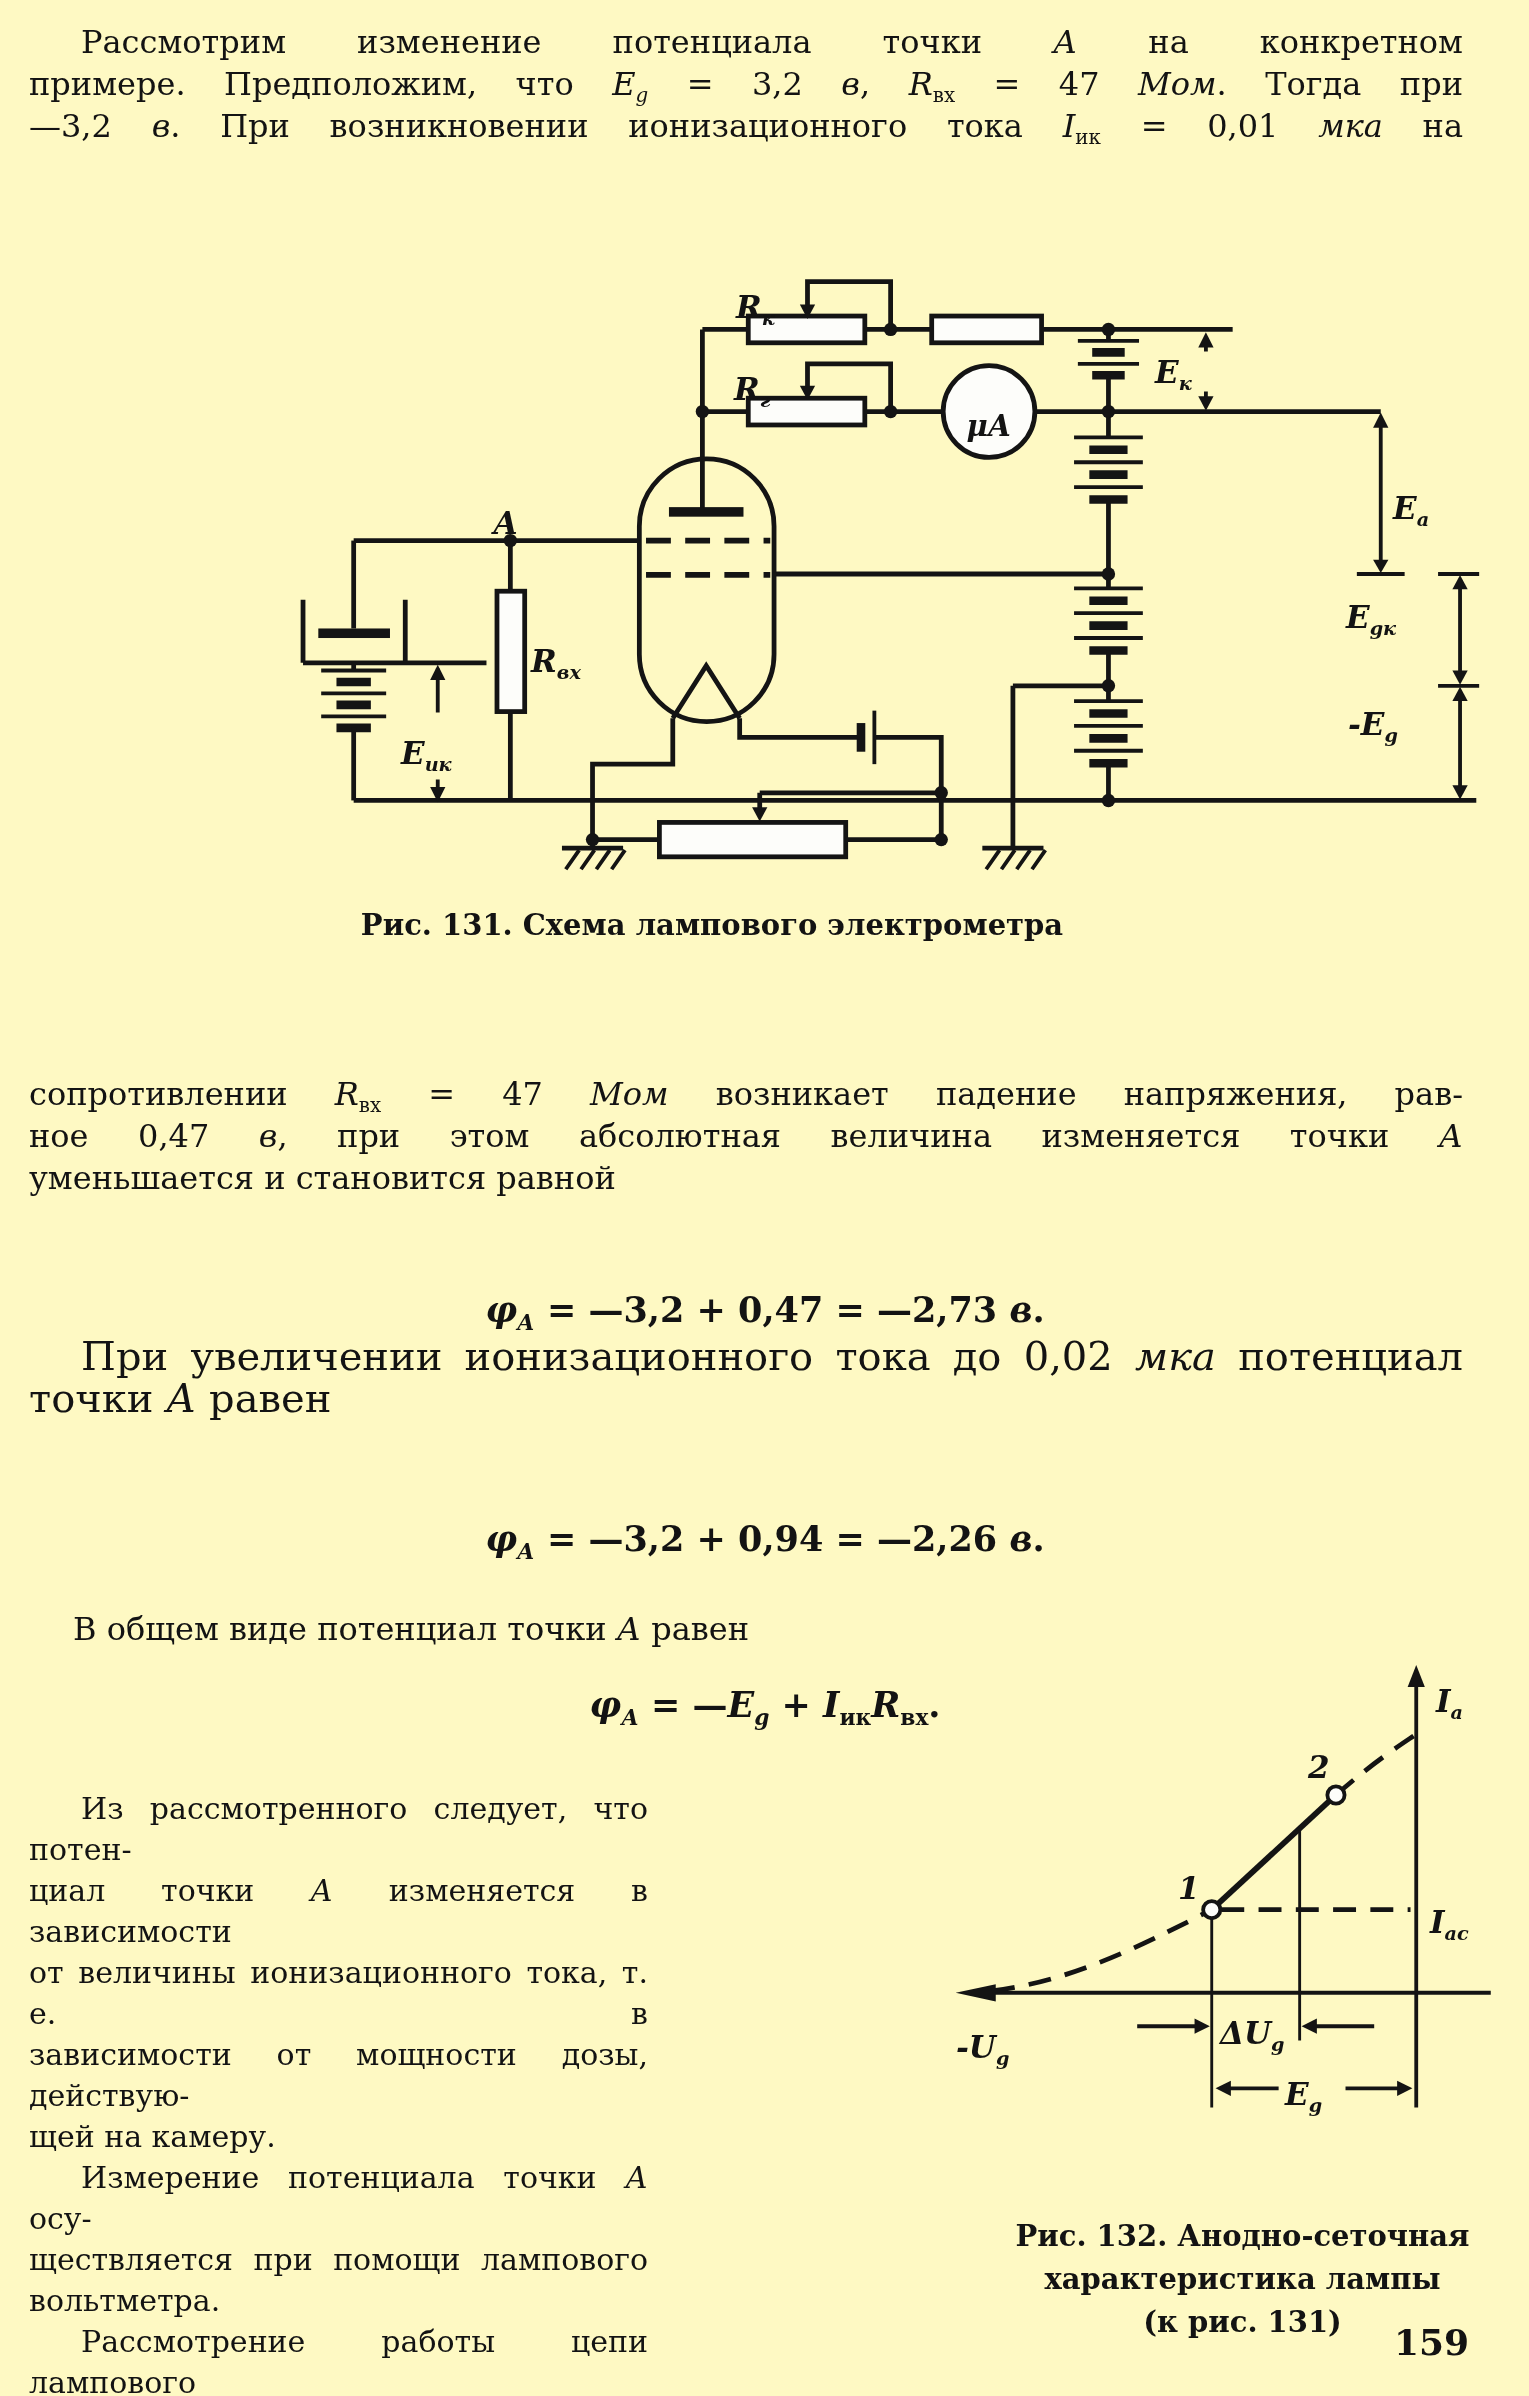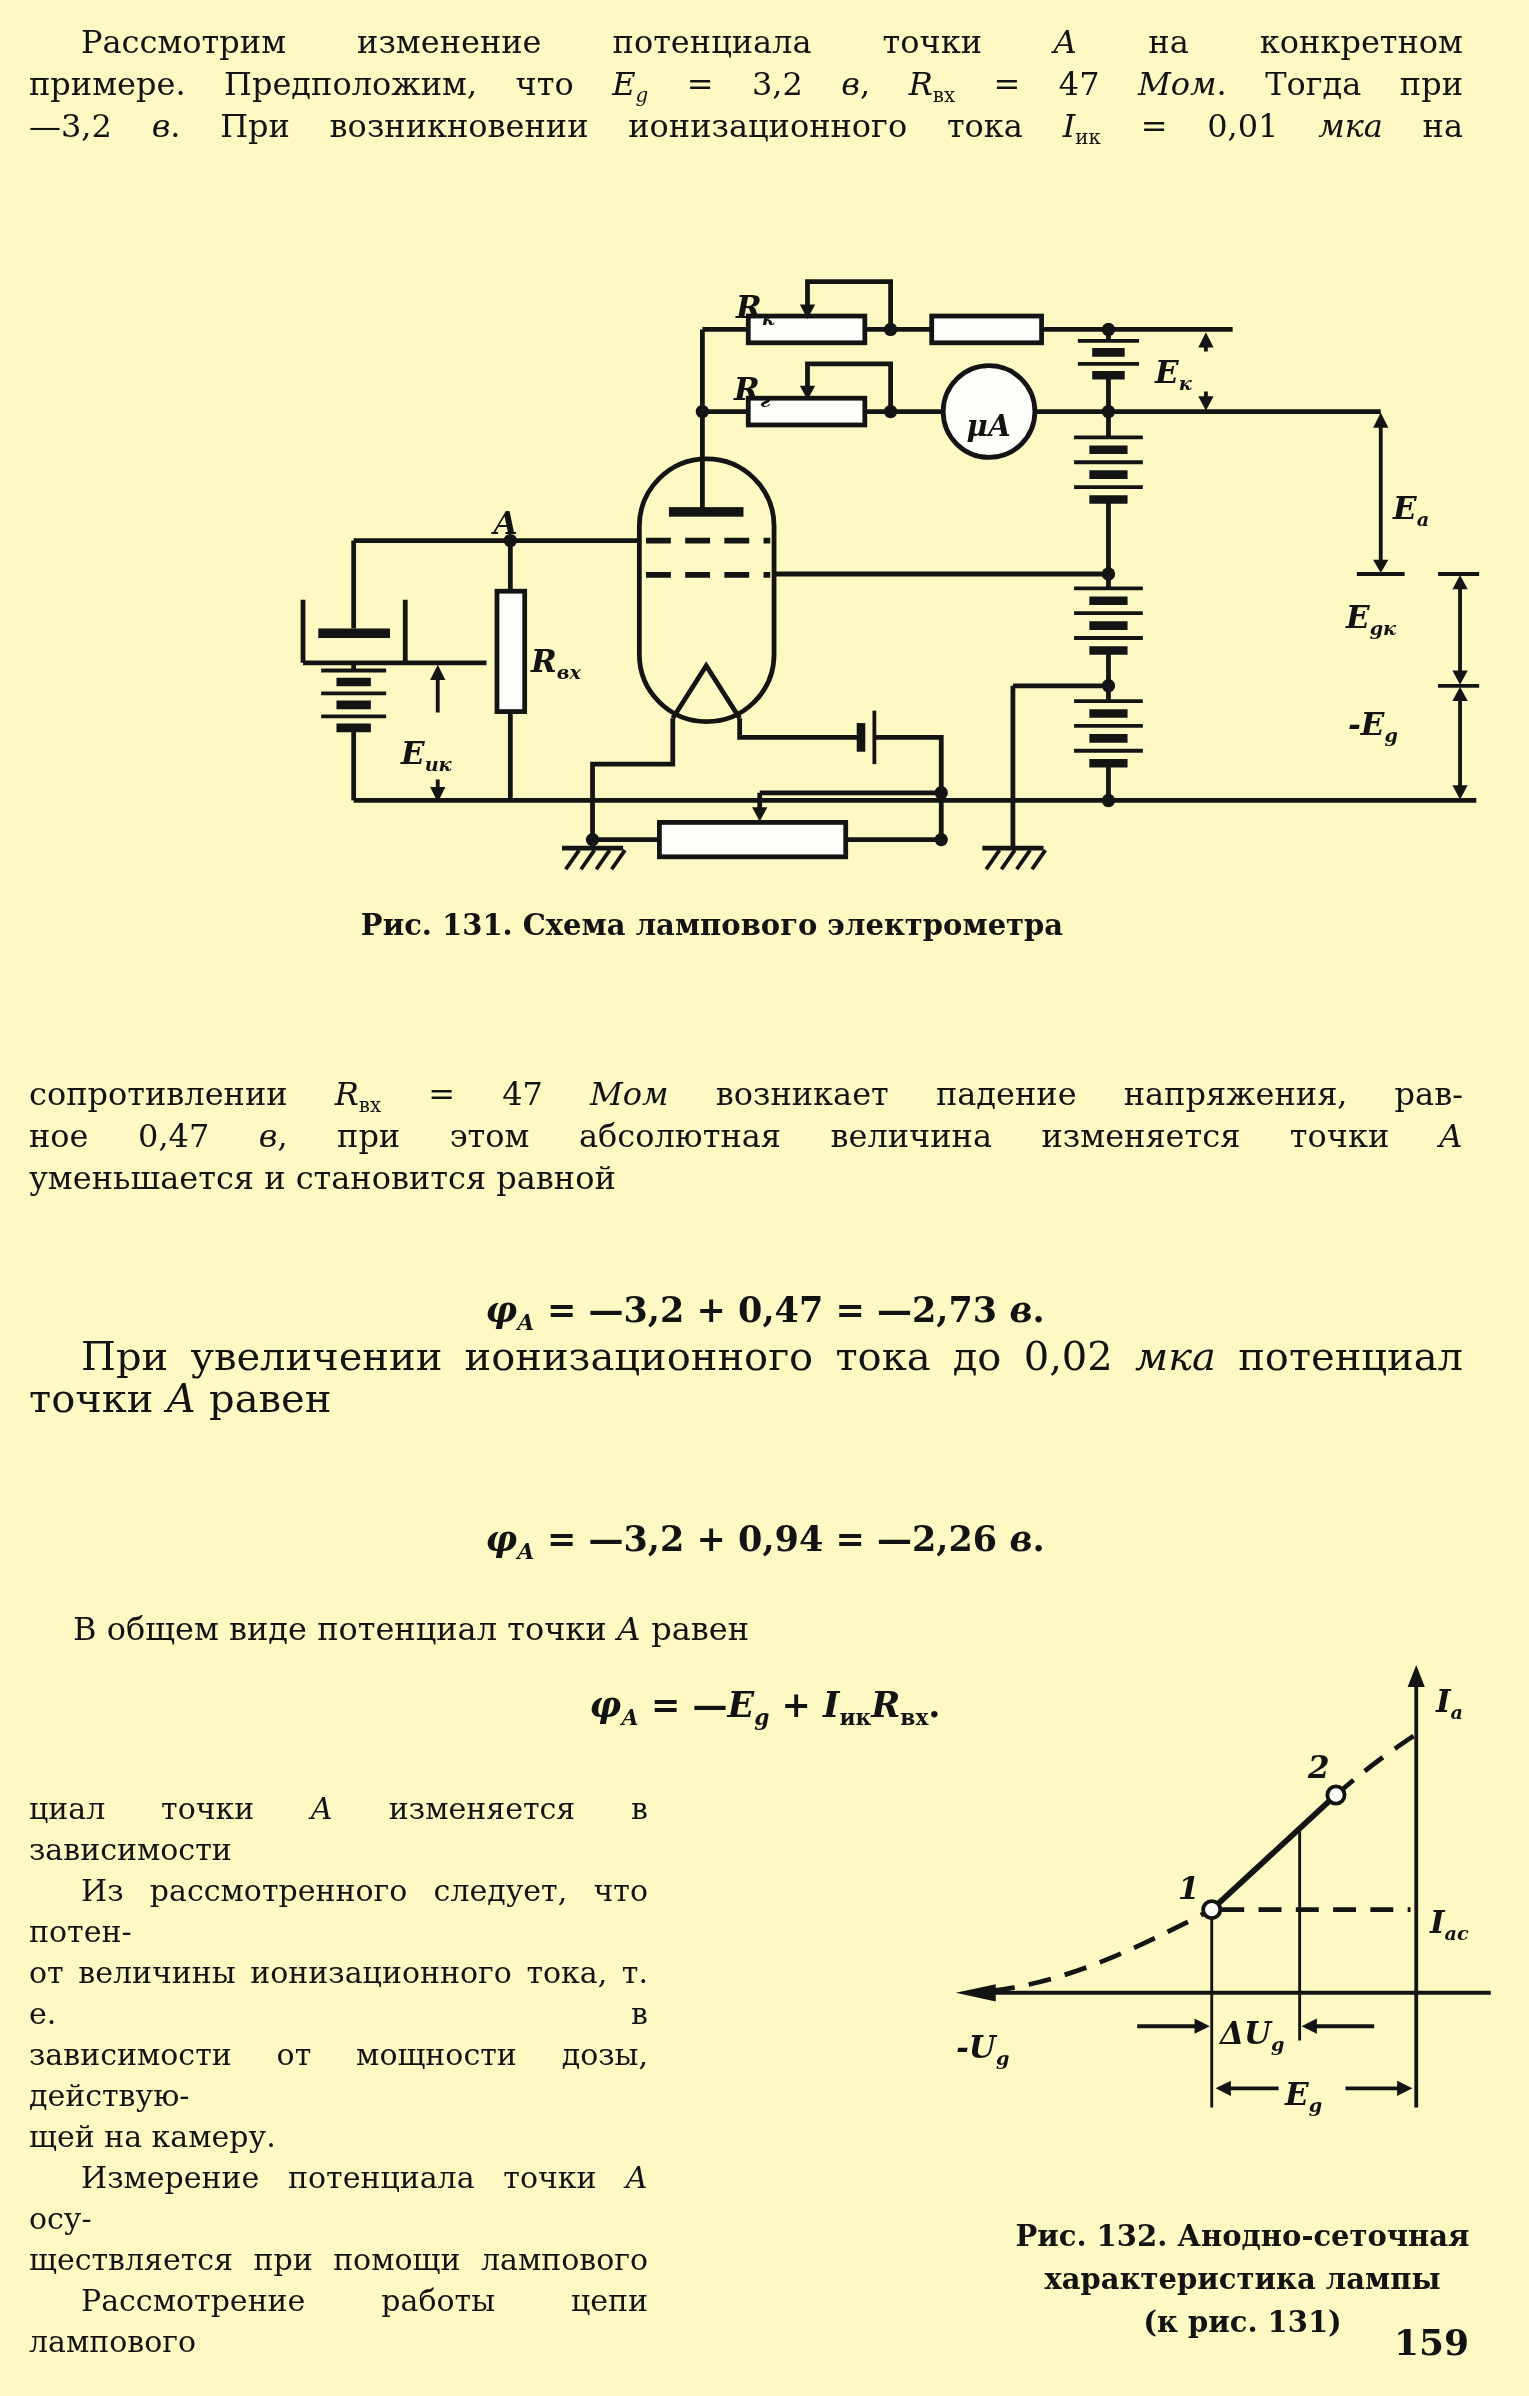--- a/index.html
+++ b/index.html
@@ -175,27 +175,28 @@
 
   <div class="formula" style="left:96px;top:1518px;width:1338px;"><span class="i">φ</span><sub class="i">А</sub><span> = —3,2 + 0,94 = —2,26 </span><span class="i">в</span><span>.</span></div>
 
   <div class="para" style="left:21px;top:1608px;width:1434px;font-size:32px;line-height:42px;">
     <div class="ln ind nj"><span>В общем виде потенциал точки </span><span class="i">А</span><span> равен</span></div>
   </div>
 
   <div class="formula" style="left:96px;top:1684px;width:1338px;"><span class="i">φ</span><sub class="i">А</sub><span> = —</span><span class="i">E</span><sub class="i">g</sub><span> + </span><span class="i">I</span><sub>ик</sub><span class="i">R</span><sub>вх</sub><span>.</span></div>
 
   <div class="para" style="left:29px;top:1788px;width:619px;font-size:30px;line-height:41px;">
+    <div class="ln ind"><span>Из рассмотренного следует, что потен-</span></div>
     <div class="ln"><span>циал точки </span><span class="i">А</span><span> изменяется в зависимости</span></div>
-    <div class="ln ind"><span>Из рассмотренного следует, что потен-</span></div>
     <div class="ln"><span>от величины ионизационного тока, т. е. в</span></div>
     <div class="ln"><span>зависимости от мощности дозы, действую-</span></div>
     <div class="ln nj"><span>щей на камеру.</span></div>
     <div class="ln ind"><span>Измерение потенциала точки </span><span class="i">А</span><span> осу-</span></div>
     <div class="ln"><span>ществляется при помощи лампового</span></div>
+    <div class="ln nj"><span>вольтметра.</span></div>
     <div class="ln ind"><span>Рассмотрение работы цепи лампового</span></div>
 
   </div>
 
   <div class="figwrap" style="top:1615px;height:746px;">
     <svg width="1529" height="746" viewBox="0 1690 1600 780">
 
       <path class="w4" d="M1482 1758 V2205"></path>
       <polygon class="blk" points="1473,1765 1491,1765 1482,1742"></polygon>
       <path class="w4" d="M1018 2085 H1560"></path>

